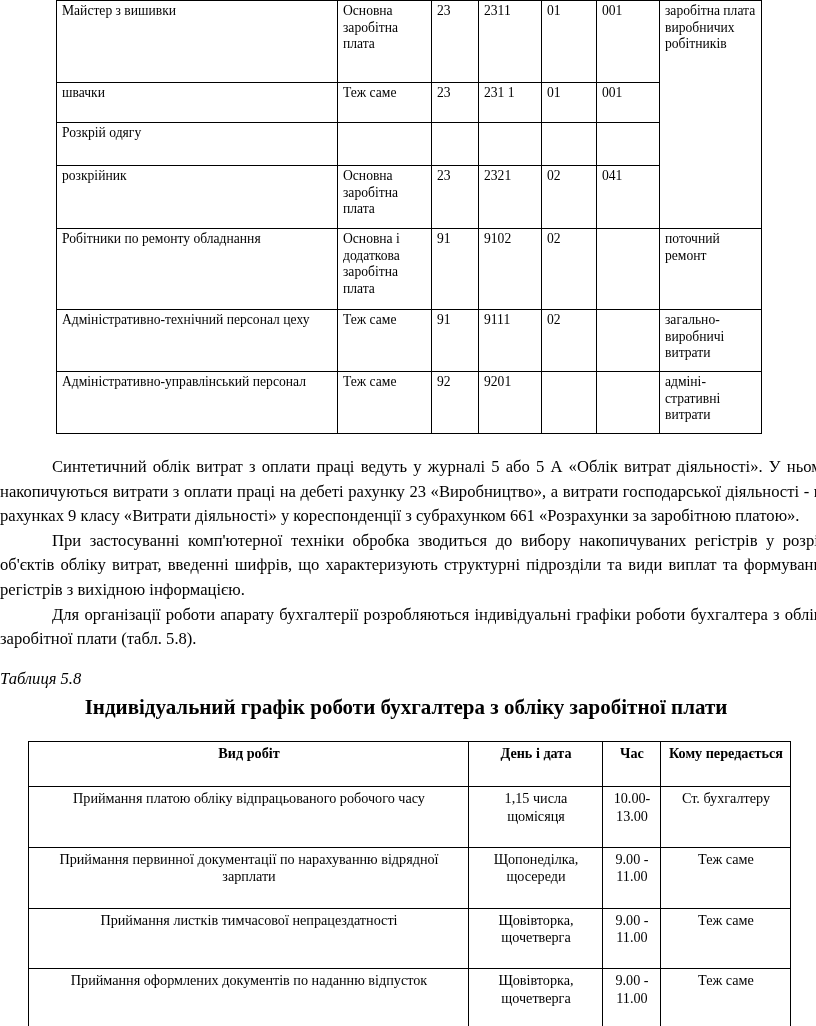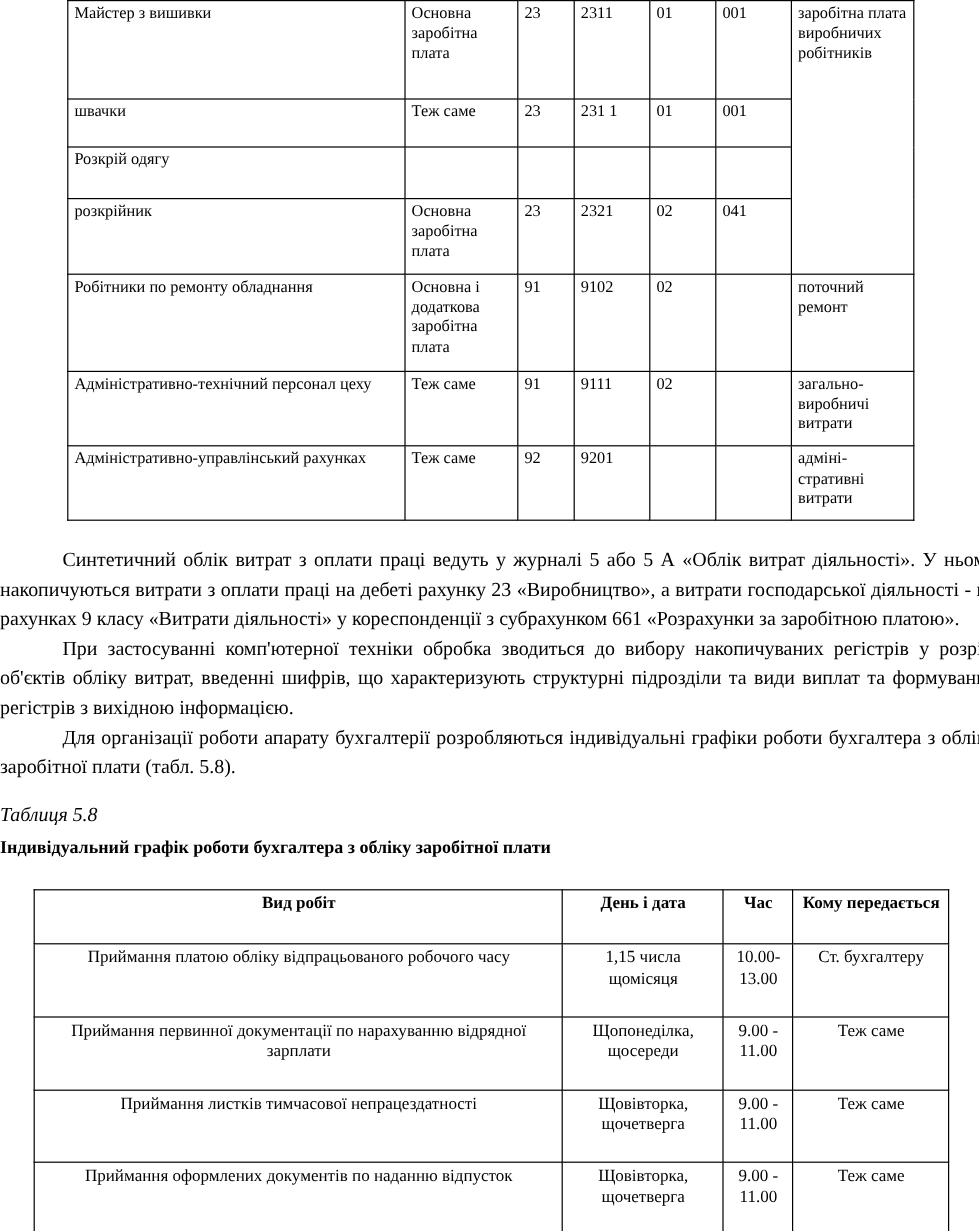--- a/index.html
+++ b/index.html
@@ -85,23 +85,23 @@
     text-align: left;
     font-style: italic;
     font-size: 16.6px;
     line-height: 21px;
   }
   .tbl-title {
     position: absolute;
     top: 697px;
     left: 0;
     width: 812px;
-    text-align: left;
+    text-align: center;
     font-weight: bold;
-    font-size: 15px;
+    font-size: 21px;
     line-height: 21px;
   }
 
   
   .table-schedule {
     position: absolute;
     left: 28px;
     top: 741px;
     width: 762px;
     border-collapse: collapse;
@@ -192,21 +192,21 @@
       <tr class="h-adm1">
         <td>Адміністративно-технічний персонал цеху</td>
         <td>Теж саме</td>
         <td>91</td>
         <td>9111</td>
         <td>02</td>
         <td></td>
         <td>загально-виробничі витрати</td>
       </tr>
       <tr class="h-adm2">
-        <td>Адміністративно-управлінський рахунках</td>
+        <td>Адміністративно-управлінський персонал</td>
         <td>Теж саме</td>
         <td>92</td>
         <td>9201</td>
         <td></td>
         <td></td>
         <td>адміні-стративні витрати</td>
       </tr>
     </tbody>
   </table>
 

